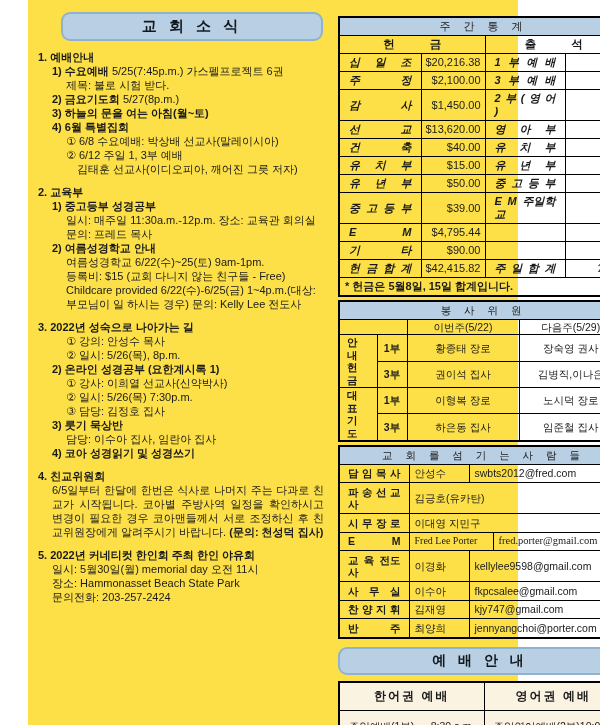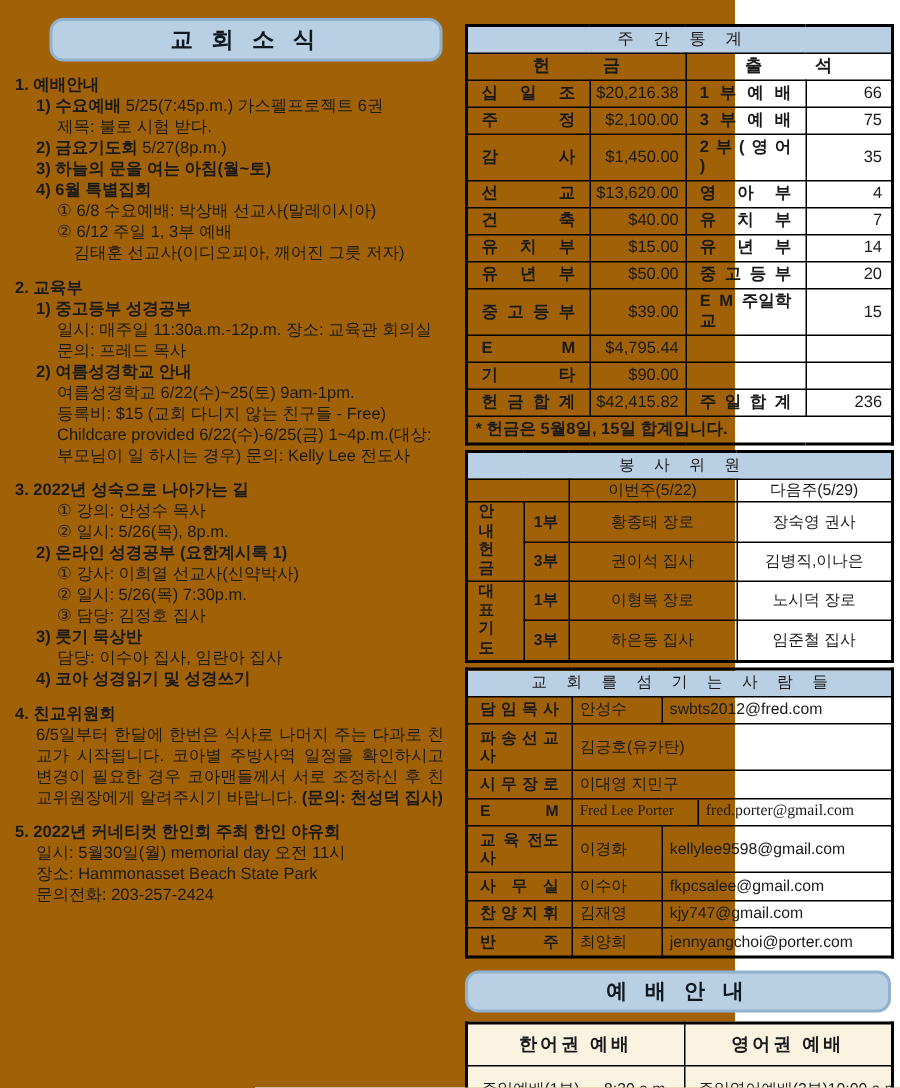--- a/index.html
+++ b/index.html
@@ -1,18 +1,18 @@
 <!DOCTYPE html>
 <html><head>
 <meta charset="utf-8">
 <style>
   html,body{margin:0;padding:0;background:#ffffff;}
   body{width:600px;height:725px;overflow:hidden;
        font-family:"Liberation Sans","DejaVu Sans",sans-serif;color:#1a1a1a;}
-  .page{position:relative;width:490px;height:725px;background:#a16207;}
+  .page{position:relative;width:490px;height:725px;background:#fde047;margin-left:28px;}
 
   
   .banner{background:#b9cfe3;border:2px solid #8fb2ce;border-radius:9px;
           text-align:center;font-weight:bold;font-size:15px;letter-spacing:4px;
           padding:3px 0;box-sizing:border-box;color:#101820;}
 
   
   .col-left{position:absolute;left:8px;top:12px;width:288px;}
   .col-left .banner{margin-left:25px;width:262px;}
   .sec{margin-top:9px;}
@@ -30,28 +30,28 @@
             table-layout:fixed;margin-bottom:3px;}
   .tbl td,.tbl th{border:1px solid #000;overflow:hidden;padding:0;}
   .ttl{background:#b9cfe3;text-align:center;font-weight:normal;font-size:12.5px;
        padding:2px 0 !important;letter-spacing:5px;text-indent:5px;}
 
   
   .stats td{font-size:11px;padding:2px 0;line-height:13px;}
   .stats .subh td{font-weight:bold;text-align:center;font-size:11.5px;
                   letter-spacing:16px;text-indent:16px;padding:2px 0;}
   .jlbl{font-weight:bold;text-align:justify;text-align-last:justify;
-        padding:2px 9px !important;}
+        padding:2px 9px !important;font-style:italic;}
   .amt{text-align:right;padding-right:4px !important;}
   .num{text-align:right;padding-right:6px !important;}
   .note{font-weight:bold;font-size:10.5px;padding:2px 5px !important;}
 
   
   .comm td{font-size:10.5px;text-align:center;padding:1px 0;line-height:12.5px;}
-  .comm .grp{font-weight:bold;font-family:Liberation Mono, monospace;}
+  .comm .grp{font-weight:bold;}
   .comm .grp div{text-align:justify;text-align-last:justify;padding:0 7px;}
   .comm .part{font-weight:bold;}
 
   
   .serv td{font-size:10.5px;padding:2.5px 0;line-height:12.5px;}
   .serv .role{font-weight:bold;text-align:justify;text-align-last:justify;
               padding:2.5px 8px !important;}
   .serv .sname,.serv .mail{padding-left:5px !important;text-align:left;}
   .serv .p0{padding:0 !important;}
   .em-split{display:flex;align-items:stretch;font-family:Liberation Serif, serif;}

